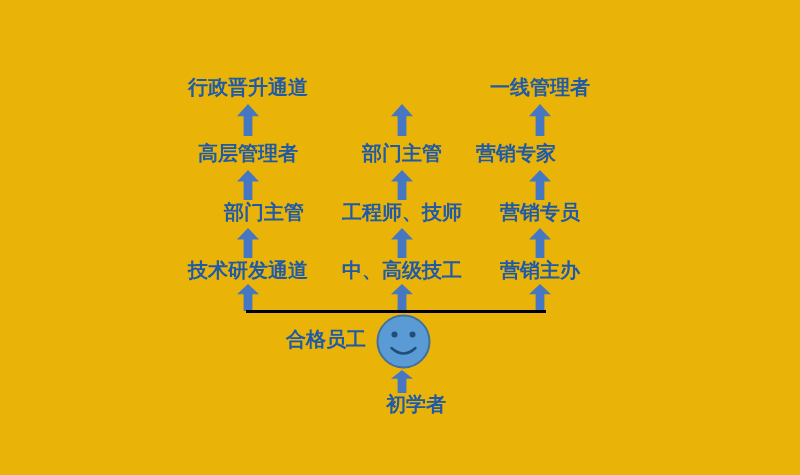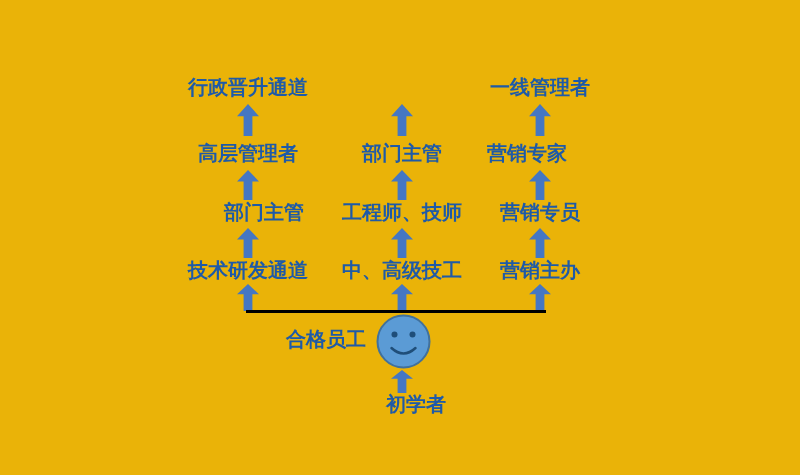--- a/index.html
+++ b/index.html
@@ -53,21 +53,21 @@
   <div class="up-arrow" style="left:402px; top:104px; height:32px"></div>
   <div class="label" style="left:402px; top:142px">部门主管</div>
   <div class="up-arrow" style="left:402px; top:170px; height:30px"></div>
   <div class="label" style="left:402px; top:201px">工程师、技师</div>
   <div class="up-arrow" style="left:402px; top:228px; height:30px"></div>
   <div class="label" style="left:402px; top:259px">中、高级技工</div>
   <div class="up-arrow" style="left:402px; top:284px; height:27px"></div>
 
   <div class="label" style="left:540px; top:76px">一线管理者</div>
   <div class="up-arrow" style="left:540px; top:104px; height:32px"></div>
-  <div class="label" style="left:527px; top:142px">营销专家</div>
+  <div class="label" style="left:516px; top:142px">营销专家</div>
   <div class="up-arrow" style="left:540px; top:170px; height:30px"></div>
   <div class="label" style="left:540px; top:201px">营销专员</div>
   <div class="up-arrow" style="left:540px; top:228px; height:30px"></div>
   <div class="label" style="left:540px; top:259px">营销主办</div>
   <div class="up-arrow" style="left:540px; top:284px; height:27px"></div>
 
   <div class="baseline" style="left:246px; top:310px; width:300px"></div>
 
   <div class="label" style="left:326px; top:328px">合格员工</div>
 

